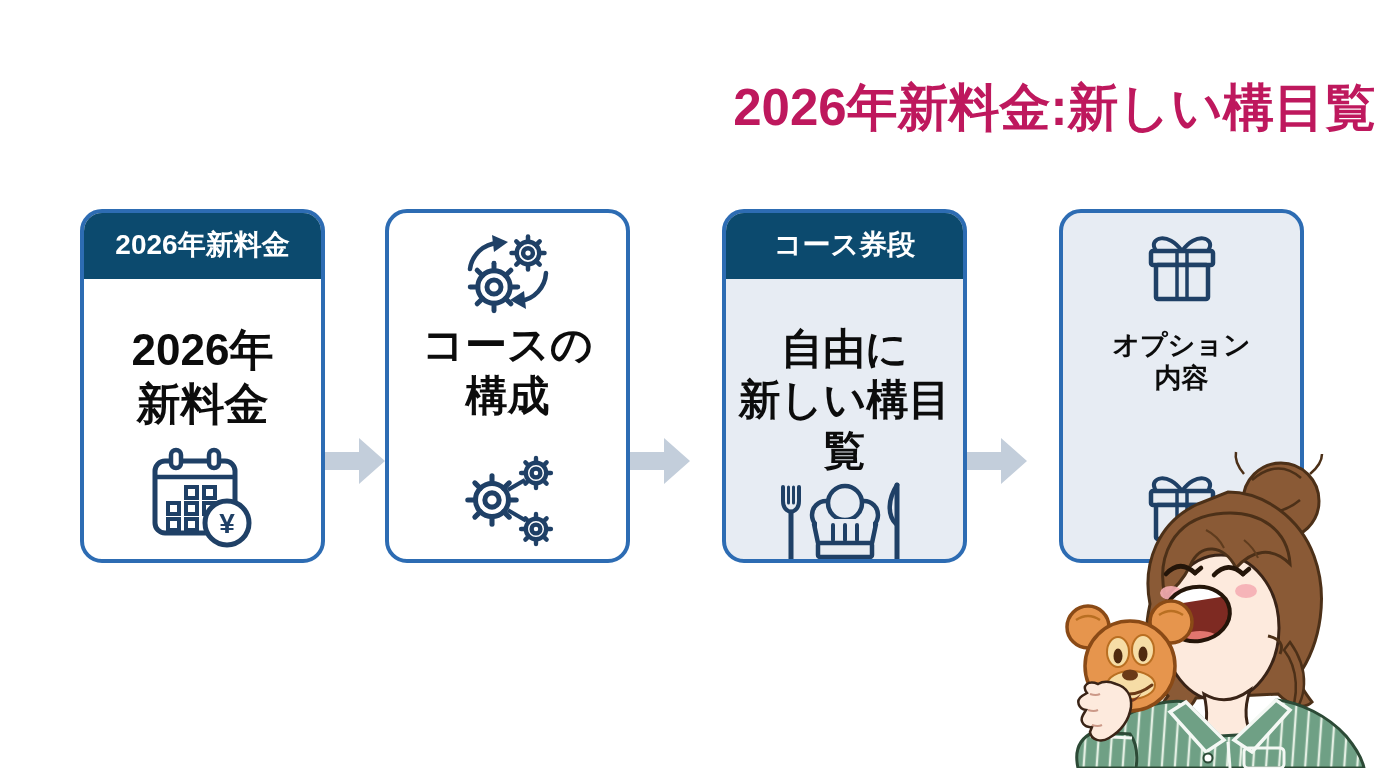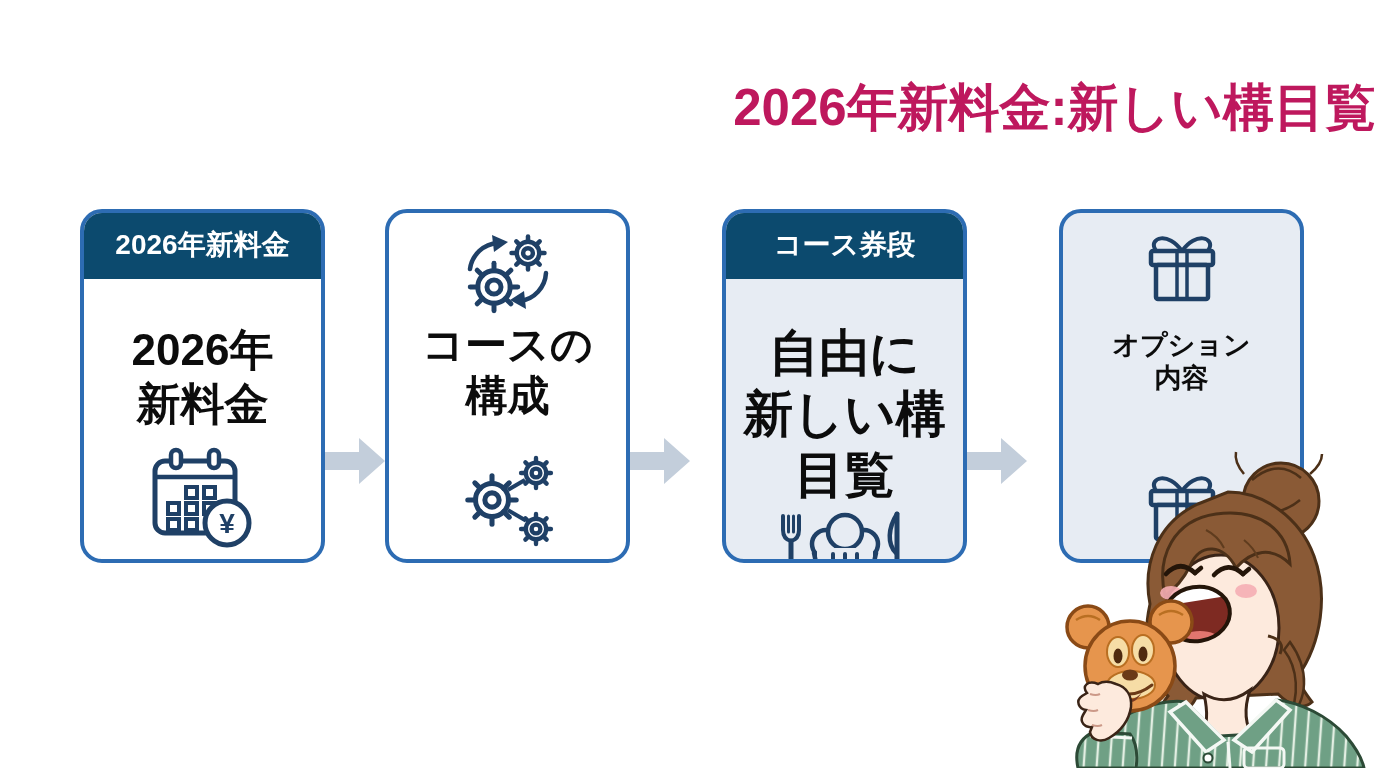--- a/index.html
+++ b/index.html
@@ -26,21 +26,21 @@
   .card-header{
     background:#0c4a6e;color:#ffffff;text-align:center;
     font-size:28px;font-weight:700;padding:13px 0 15px;flex:0 0 auto;
   }
   .card-body{flex:1 1 auto;display:flex;flex-direction:column;align-items:center;}
   .card-text{
     font-weight:900;color:#0c0c0c;text-align:center;line-height:1.22;
   }
   .t1{font-size:44px;margin-top:44px;}
   .t2{font-size:42px;margin-top:0;}
-  .t3{font-size:50px;margin-top:44px;}
+  .t3{font-size:42px;margin-top:44px;}
   .t4{font-size:27px;margin-top:20px;}
   .icon-top{margin-top:14px;flex:0 0 auto;}
   .icon-bottom{margin-top:auto;margin-bottom:10px;flex:0 0 auto;}
   .arrow{align-self:center;margin-top:150px;flex:0 0 auto;}
   .woman{
     position:absolute;left:1038px;top:444px;width:338px;height:324px;z-index:5;
   }
   .defs-holder{position:absolute;width:0;height:0;overflow:hidden;}
 </style>
 </head>

